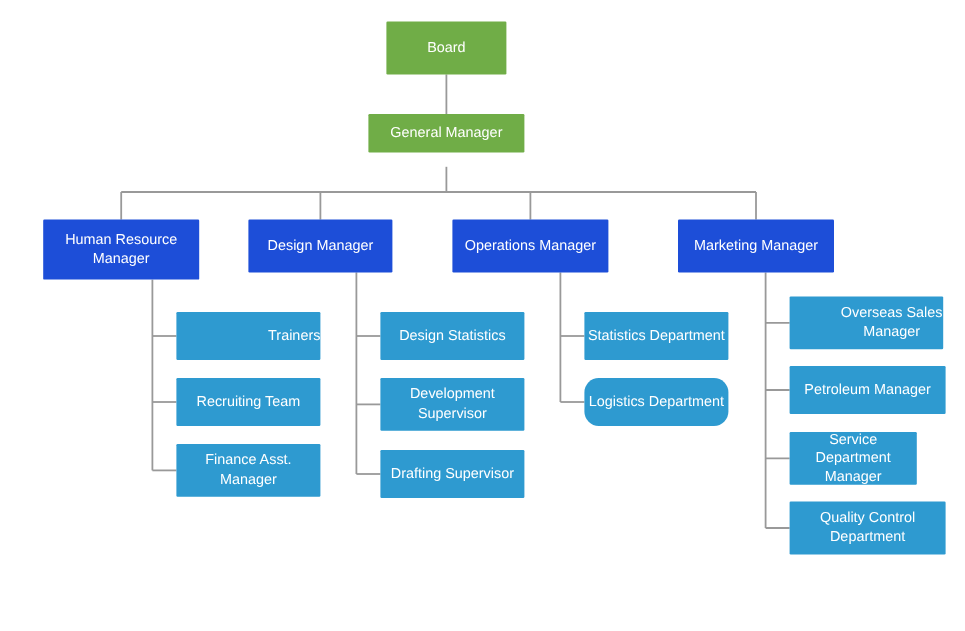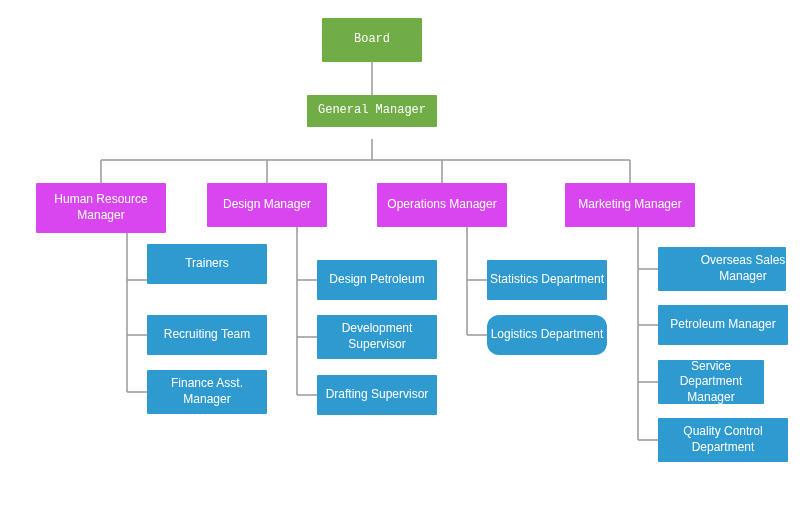--- a/index.html
+++ b/index.html
@@ -35,25 +35,24 @@
       text-align: center;
       color: #fff;
       font-size: 12px;
       font-weight: 500;
       line-height: 1.3;
       border-radius: 1px;
     }
 
     .node-green {
       background-color: #70AD47;
-      font-family: Liberation Mono, monospace;
     }
 
     .node-dark-blue {
-      background-color: #d946ef;
+      background-color: #1d4ed8;
     }
 
     .node-light-blue {
       background-color: #2E9AD0;
     }
   </style>
 </head>
 <body>
 
 <div class="org-chart">
@@ -119,34 +118,34 @@
   </div>
 
   <div class="node node-dark-blue" style="left:377px;top:183px;width:130px;height:44px;">
     <span>Operations Manager</span>
   </div>
 
   <div class="node node-dark-blue" style="left:565px;top:183px;width:130px;height:44px;">
     <span>Marketing Manager</span>
   </div>
 
-  <div class="node node-light-blue" style="left:147px;top:244px;width:120px;height:40px;">
+  <div class="node node-light-blue" style="left:147px;top:260px;width:120px;height:40px;justify-content:flex-end;">
     <span>Trainers</span>
   </div>
 
   <div class="node node-light-blue" style="left:147px;top:315px;width:120px;height:40px;">
     <span>Recruiting Team</span>
   </div>
 
   <div class="node node-light-blue" style="left:147px;top:370px;width:120px;height:44px;">
     <span>Finance Asst. Manager</span>
   </div>
 
   <div class="node node-light-blue" style="left:317px;top:260px;width:120px;height:40px;">
-    <span>Design Petroleum</span>
+    <span>Design Statistics</span>
   </div>
 
   <div class="node node-light-blue" style="left:317px;top:315px;width:120px;height:44px;">
     <span>Development Supervisor</span>
   </div>
 
   <div class="node node-light-blue" style="left:317px;top:375px;width:120px;height:40px;">
     <span>Drafting Supervisor</span>
   </div>
 

